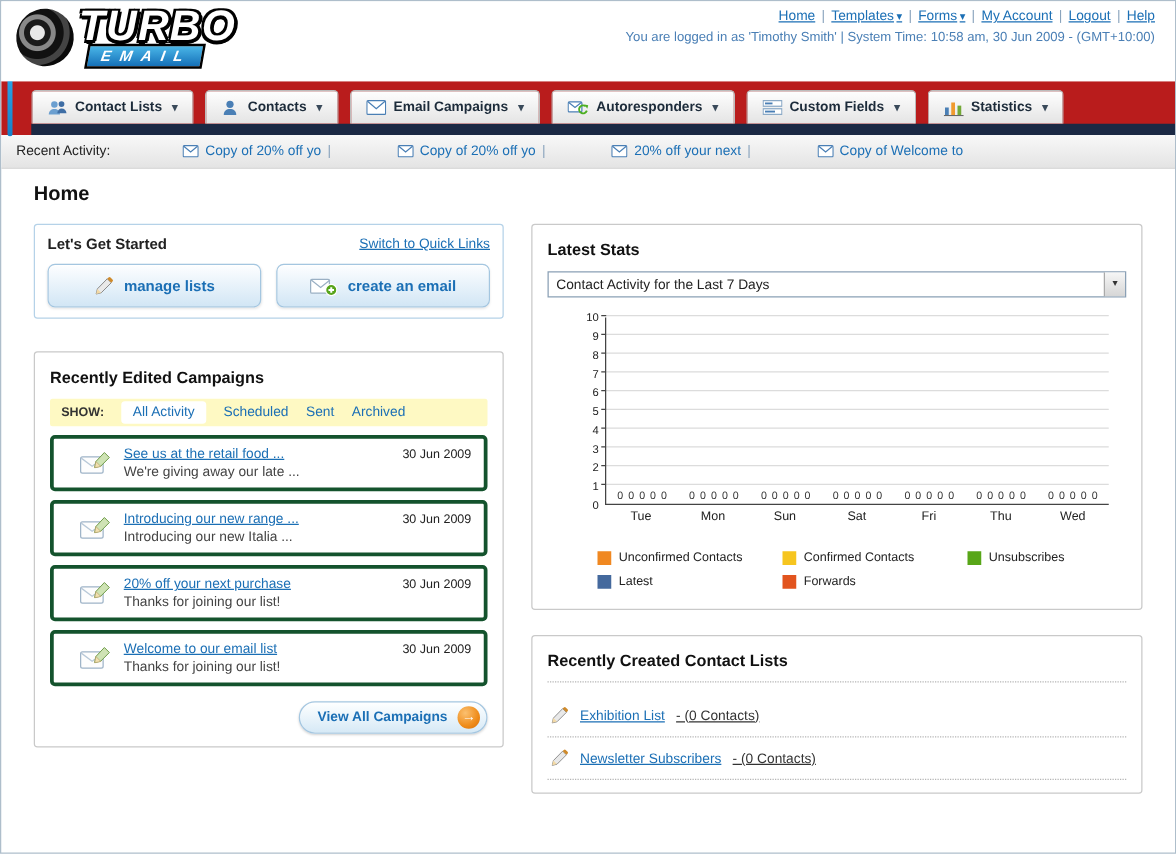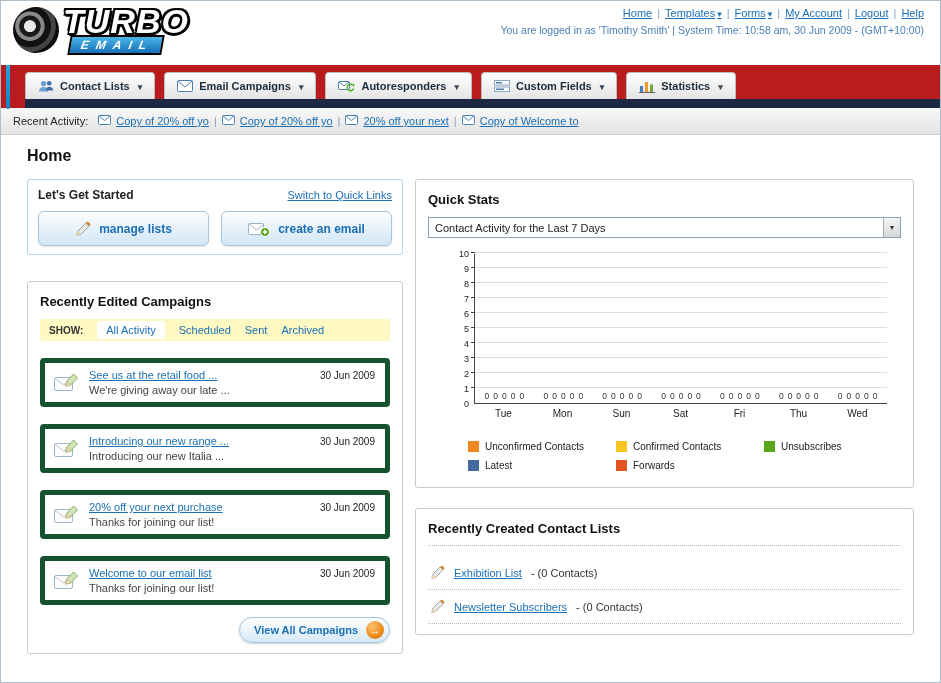--- a/index.html
+++ b/index.html
@@ -36,26 +36,26 @@
   .tabs { display: flex; gap: 9px; align-items: flex-end; }
   .nav-tab { display: flex; align-items: center; gap: 6px; height: 27px; padding: 0 12px;
     background: linear-gradient(#fefefe, #e4e4e4); border: 1px solid #bcbcbc; border-bottom: none;
     border-radius: 4px 4px 0 0; font-size: 11px; font-weight: bold; color: #1c2b3a; cursor: pointer; }
   .navy-bar { height: 9px; background: #1b2944; }
 
   
   .activity-bar { height: 27px; display: flex; align-items: center; padding: 0 12px;
     background: linear-gradient(#f8f8f8, #e4e4e4); border-bottom: 1px solid #cfcfcf; font-size: 11px; color: #333; }
   .activity-label { margin-right: 10px; color: #222; }
-  .activity-item { display: inline-flex; align-items: flex-start; gap: 5px; color: #1b6fb5; text-decoration: underline; cursor: pointer; }
+  .activity-item { display: inline-flex; align-items: center; gap: 5px; color: #1b6fb5; cursor: pointer; margin-left: 48px; }
 
   
   .main { padding: 10px 26px 0; }
   .page-title { font-size: 16px; font-weight: bold; color: #111; margin: 2px 0 14px; }
-  .columns { display: flex; gap: 12px; align-items: flex-start; }
+  .columns { display: flex; gap: 22px; align-items: flex-start; }
   .col-left { width: 376px; flex: none; }
   .col-right { flex: 1; min-width: 0; }
 
   
   .panel { border: 1px solid #c9c9c9; border-radius: 3px; background: #fff; padding: 10px 12px; }
   .panel-blue { border: 1px solid #b5d2e8; border-radius: 3px; background: #fff; padding: 8px 10px; }
   .panel-title { font-size: 13px; font-weight: bold; color: #111; margin: 2px 0 10px; }
   .panel-title.dotted { padding-bottom: 9px; border-bottom: 1px dotted #b5b5b5; }
 
   
@@ -68,21 +68,21 @@
     box-shadow: inset 0 1px 0 #fff, 0 1px 2px rgba(0,0,0,.1); font-size: 12px; font-weight: bold; color: #1b6fb5; cursor: pointer;
     font-family: "Liberation Sans", sans-serif; }
 
   
   .campaigns-panel { margin-top: 26px; }
   .camp-tabs { display: flex; align-items: center; gap: 14px; background: #fef9c3; padding: 5px 9px; font-size: 11px; border-radius: 2px; }
   .show-label { font-size: 10px; font-weight: bold; color: #333; }
   .camp-tab { color: #1b6fb5; cursor: pointer; }
   .camp-tab.active { background: #fff; padding: 3px 9px; margin: -3px 0; border-radius: 3px; }
   .camp-row { position: relative; display: flex; gap: 9px; align-items: center;
-    border: 5px solid #14532d; border-radius: 4px; padding: 6px 9px; margin-top: 17px; }
+    border: 3px solid #14532d; border-radius: 4px; padding: 6px 21px; margin-top: 7px; }
   .camp-title { font-size: 11px; color: #1b6fb5; text-decoration: underline; cursor: pointer; display: block; }
   .camp-sub { font-size: 11px; color: #444; margin-top: 3px; display: block; }
   .camp-date { position: absolute; right: 10px; top: 7px; font-size: 10px; color: #222; }
   .panel-footer { display: flex; justify-content: flex-end; margin-top: 12px; }
   .pill-btn { display: inline-flex; align-items: center; gap: 8px; border: 1px solid #a4c6e0; border-radius: 14px;
     background: linear-gradient(#feffff, #d6e9f6); padding: 3px 5px 3px 14px; font-size: 11px; font-weight: bold;
     color: #1b6fb5; cursor: pointer; box-shadow: 0 1px 2px rgba(0,0,0,.18); font-family: "Liberation Sans", sans-serif; }
   .arrow-circle { width: 18px; height: 18px; border-radius: 50%;
     background: radial-gradient(circle at 35% 30%, #fbc070, #ef8c1a 60%, #d96d05); color: #fff;
     display: inline-flex; align-items: center; justify-content: center; }
@@ -106,21 +106,21 @@
   .chart-x { display: flex; margin-top: 4px; }
   .chart-x span { flex: 1; text-align: center; font-size: 10px; color: #222; }
   .legend { display: grid; grid-template-columns: 148px 148px 148px; gap: 8px 0; margin: 22px 0 6px 40px; }
   .legend-item { display: flex; align-items: center; gap: 6px; font-size: 10px; color: #222; }
   .legend-swatch { width: 11px; height: 11px; flex: none; }
 
   
   .cl-panel { margin-top: 20px; }
   .cl-item { display: flex; align-items: center; gap: 9px; padding: 9px 2px; border-bottom: 1px dotted #b5b5b5; font-size: 11px; }
   .cl-link { color: #1b6fb5; text-decoration: underline; cursor: pointer; }
-  .cl-suffix { color: #333; }
+  .cl-suffix { color: #333; text-decoration: underline; }
   .cl-footer { margin-top: 16px; }
 
   .icon { display: inline-flex; align-items: center; }
 </style>
 </head>
 <body>
 
 <div class="page">
   <div class="edge-line"></div>
   <div class="edge-dot-right"></div>
@@ -146,20 +146,30 @@
       <div class="nav-tab">
         <span class="icon">
           <svg width="16" height="15" viewBox="0 0 16 15">
               <circle cx="5.5" cy="4.6" r="2.6" fill="#6b9fd0"></circle>
               <path d="M1 12.6c0-3 2-4.5 4.5-4.5s4.5 1.5 4.5 4.5z" fill="#6b9fd0"></path>
               <circle cx="11.2" cy="4.2" r="2.3" fill="#3f6ea5"></circle>
               <path d="M7.8 11.6c.2-2.6 1.8-3.8 3.4-3.8 2.2 0 3.8 1.4 4 3.8z" fill="#3f6ea5"></path>
             </svg>
         </span>
         <span class="tab-label">Contact Lists</span>
+        <span class="caret dark"></span>
+      </div>
+      <div class="nav-tab">
+        <span class="icon">
+          <svg width="15" height="15" viewBox="0 0 15 15">
+              <circle cx="7" cy="4.4" r="2.9" fill="#4a7fb5"></circle>
+              <path d="M2 13c0-3.4 2.2-4.8 5-4.8s5 1.4 5 4.8z" fill="#4a7fb5"></path>
+            </svg>
+        </span>
+        <span class="tab-label">Contacts</span>
         <span class="caret dark"></span>
       </div>
       <div class="nav-tab">
         <span class="icon">
           <svg width="16" height="12" viewBox="0 0 16 12">
               <rect x="0.5" y="0.5" width="15" height="11" rx="1" fill="#fff" stroke="#4a7fb5"></rect>
               <path d="M1 1l7 6 7-6" fill="none" stroke="#4a7fb5"></path>
             </svg>
         </span>
         <span class="tab-label">Email Campaigns</span>
@@ -370,21 +380,21 @@
               <span>View All Campaigns</span>
               <span class="arrow-circle"></span>
             </button>
           </div>
         </div>
       </div>
 
       <div class="col-right">
 
         <div class="panel">
-          <div class="panel-title">Quick Stats</div>
+          <div class="panel-title">Latest Stats</div>
           <div class="stats-select">
             <span>Contact Activity for the Last 7 Days</span>
             <span class="select-btn"></span>
           </div>
 
           <div class="chart">
             <div class="chart-y">
                 <span style="bottom: 0px;">0</span>
                 <span style="bottom: 15px;">1</span>
                 <span style="bottom: 30px;">2</span>

